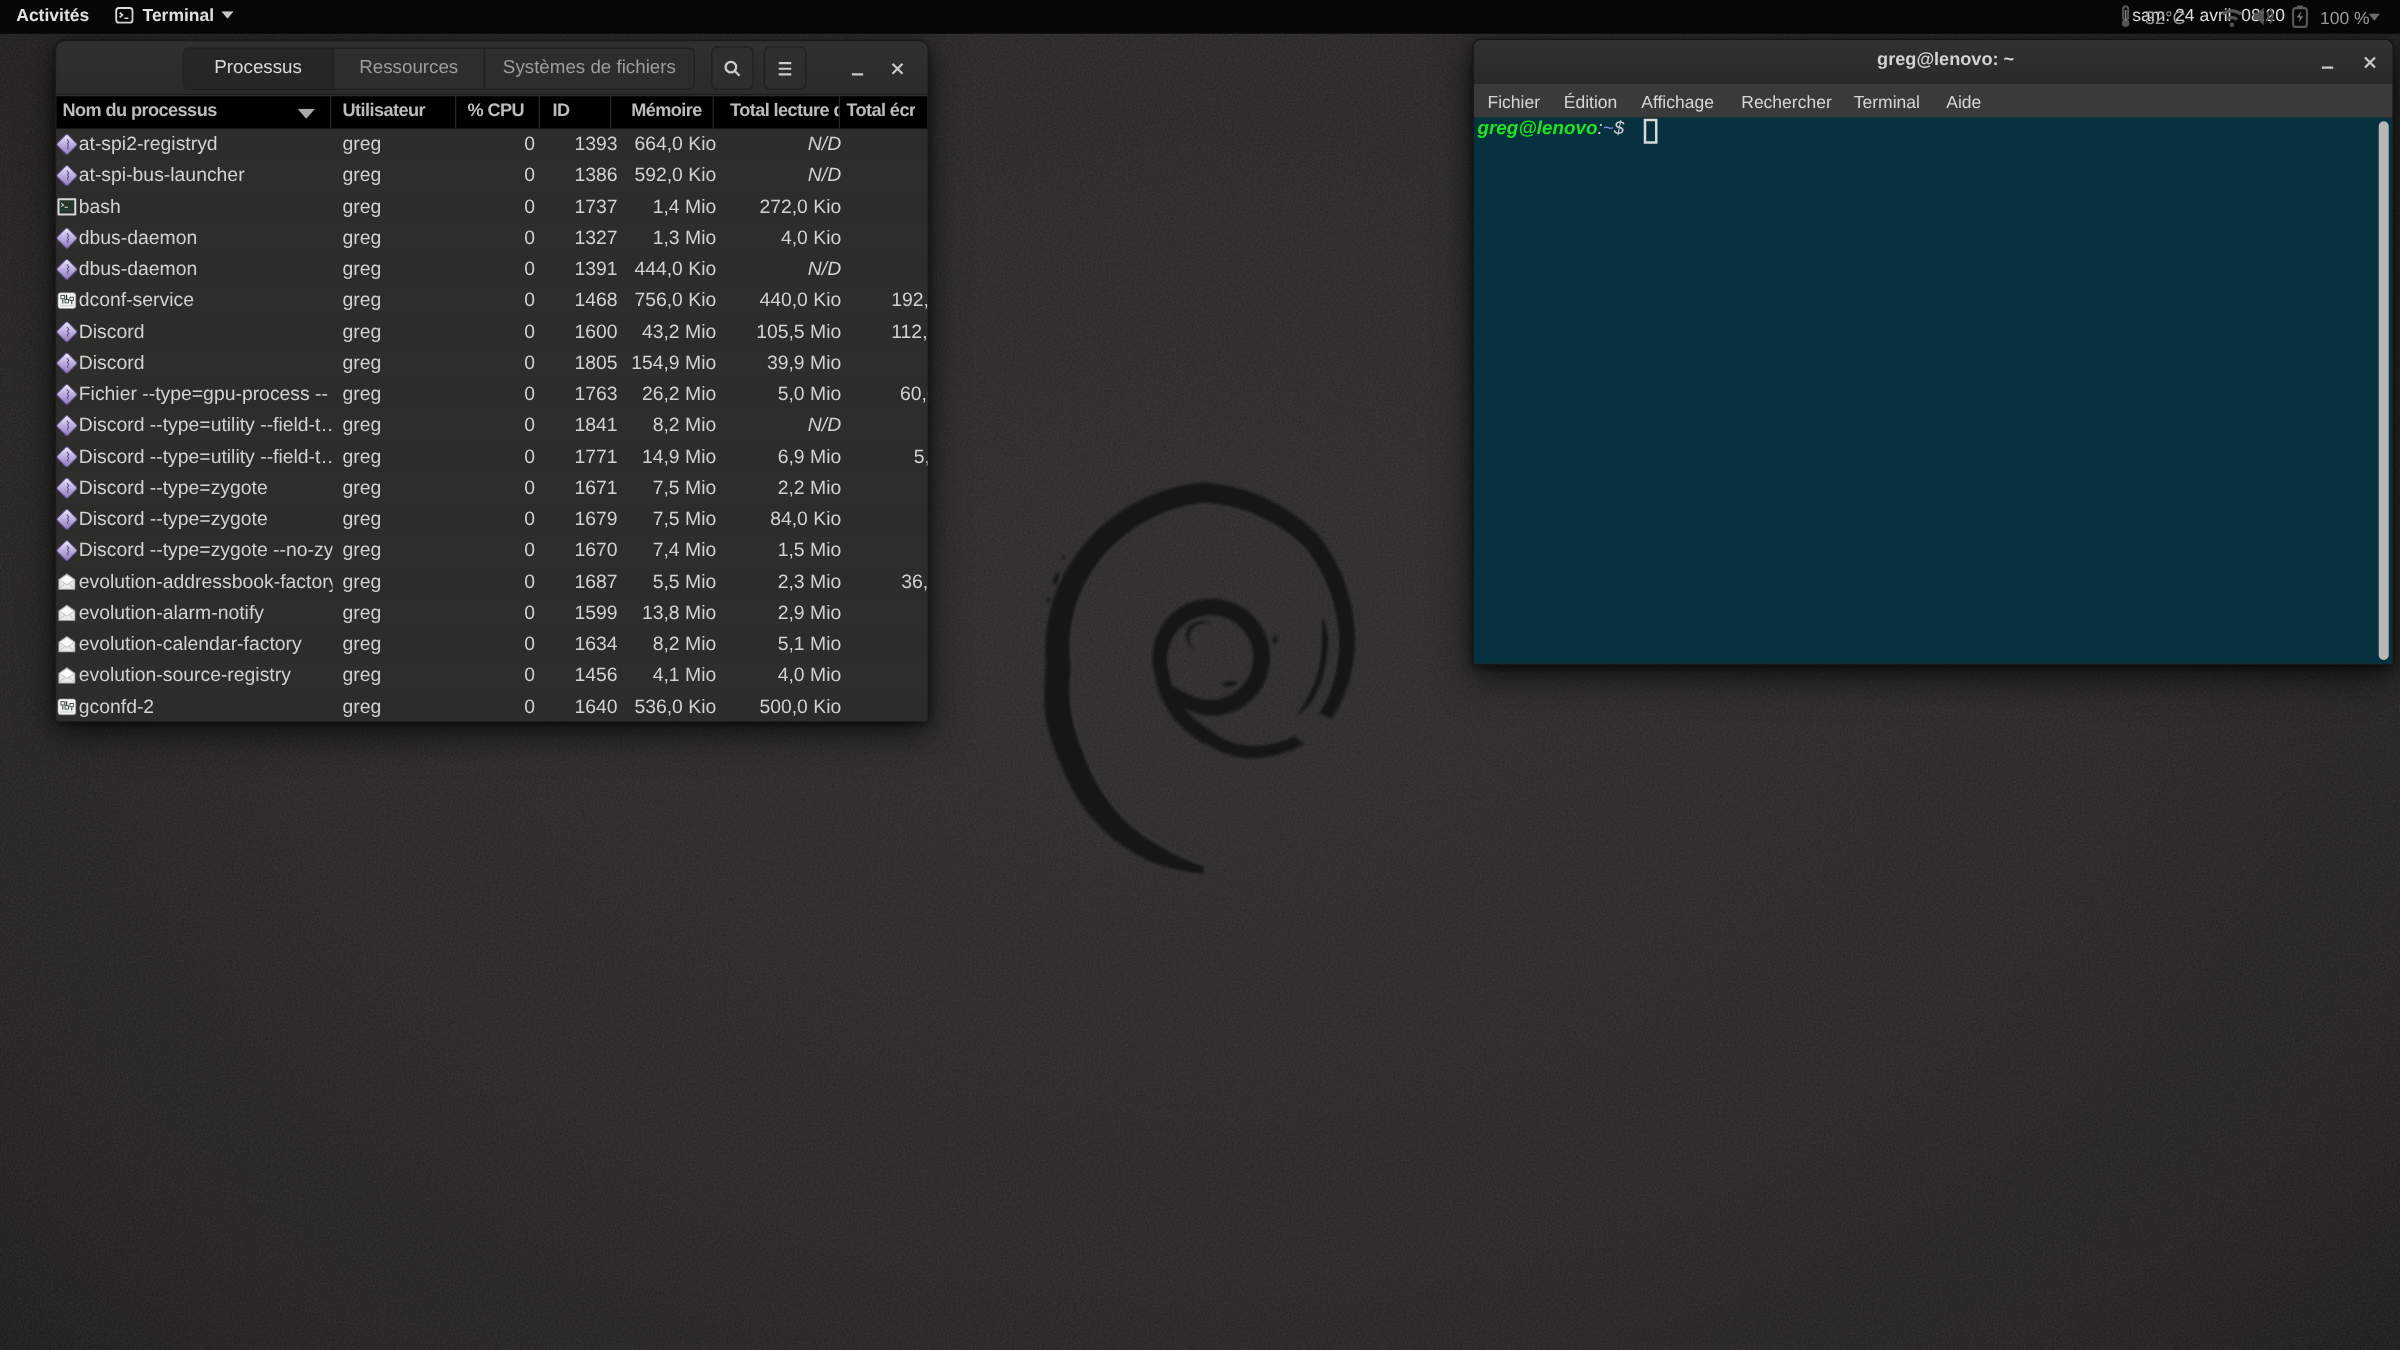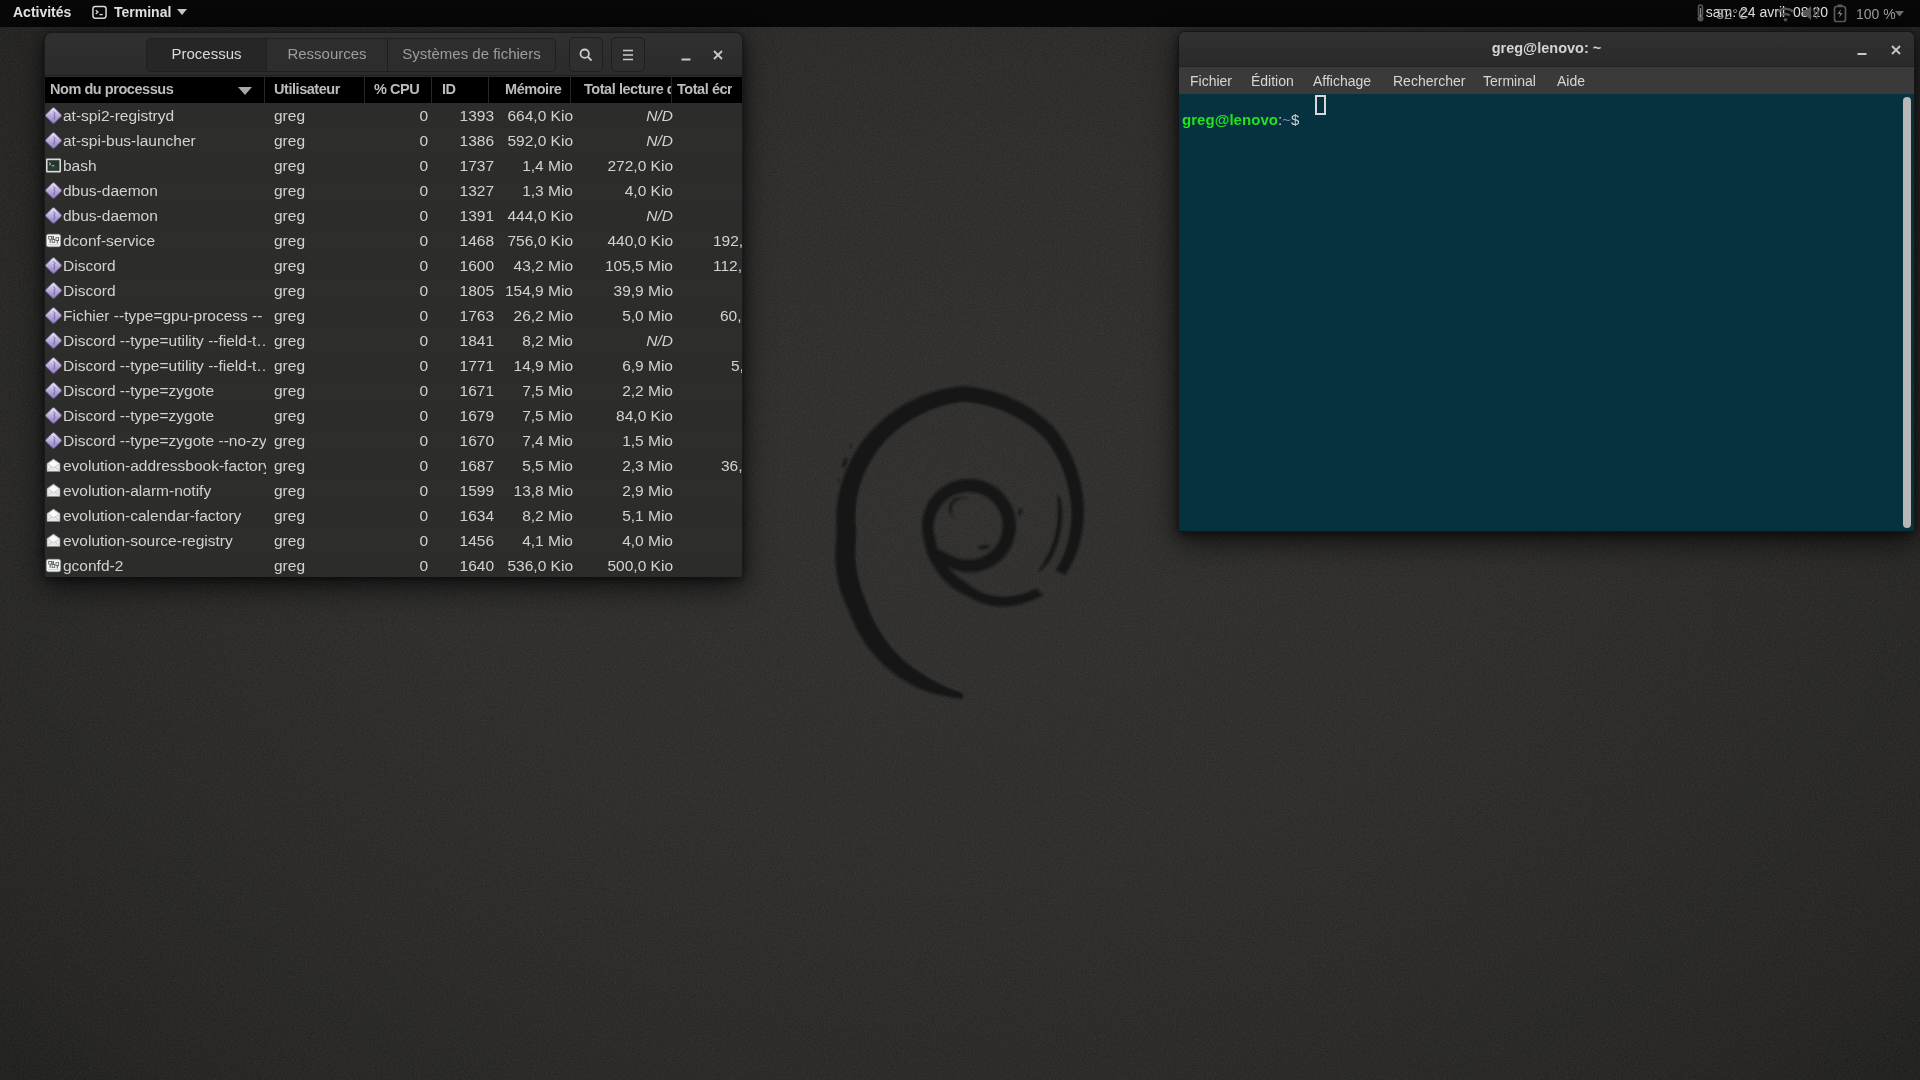--- a/index.html
+++ b/index.html
@@ -32,27 +32,27 @@
 .prow .ic{position:absolute;left:0px;top:4px;width:17px;height:17px;}
 .c-name{left:18px;width:203px;overflow:hidden;}
 .c-user{left:229px;}
 .c-cpu{right:314px;}
 .c-id{right:248px;}
 .c-mem{right:169px;}
 .c-read{right:69px;}
 .c-read.nd,.c-write.nd{font-style:italic;}
 
 #term{left:1178px;top:31px;width:737px;height:501px;border-radius:7px 7px 2px 2px;background:#2c2c2c;overflow:hidden;border:1px solid #161616;}
-#t-titlebar{position:absolute;left:0;top:0;width:100%;height:35px;background:linear-gradient(#313131,#2a2a2a);border-bottom:1px solid #222;}
+#t-titlebar{position:absolute;left:0;top:0;width:100%;height:35px;background:linear-gradient(#313131,#2a2a2a);border-bottom:1px solid #222;padding-left:10px;}
 #t-title{position:absolute;width:100%;text-align:center;top:8px;font-weight:700;font-size:14.5px;color:#d3d3d3;}
 #t-menubar{position:absolute;left:0;top:35px;width:100%;height:27px;background:#3a3a3a;color:#d6d6d6;font-size:14px;}
 #t-menubar span{position:absolute;top:6px;}
 #t-content{position:absolute;left:0;top:62px;width:100%;height:437px;background:#06313e;font-family:"Liberation Mono",monospace;font-size:15px;font-weight:700;}
 #t-scroll{position:absolute;right:3px;top:3px;width:8px;height:431px;background:#b7b7b7;border-radius:4px;}
-#prompt{position:absolute;left:3px;top:17px;letter-spacing:0.05px;white-space:pre;}
+#prompt{position:absolute;left:3px;top:0;letter-spacing:0.05px;white-space:pre;font-style:italic;}
 .g{color:#1fe41f;} .wt{color:#d0d0d0;font-weight:400;} .tl{color:#8787e0;font-weight:400;}
 #cursor{position:absolute;left:136px;top:1px;width:11px;height:20px;border:2px solid #d8d8d8;}
 </style></head>
 <body>
 <div id="desktop"></div>
 <svg id="noise" width="1920" height="1080">
     <filter id="n">
       <feTurbulence type="fractalNoise" baseFrequency="0.65" numOctaves="2" stitchTiles="stitch"></feTurbulence>
       <feColorMatrix type="matrix" values="0 0 0 0 0.5, 0 0 0 0 0.5, 0 0 0 0 0.48, 0 0 0 0.22 0"></feColorMatrix>
     </filter>

